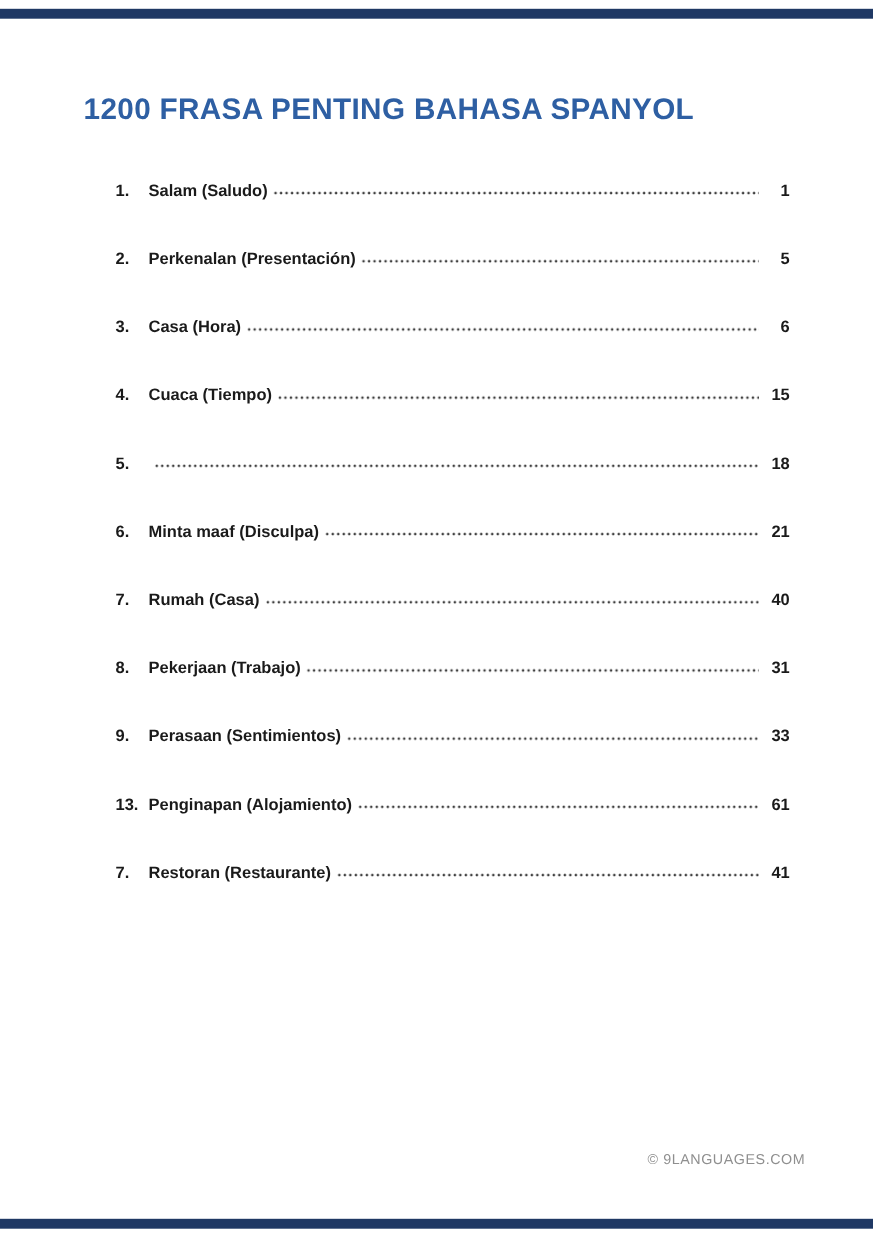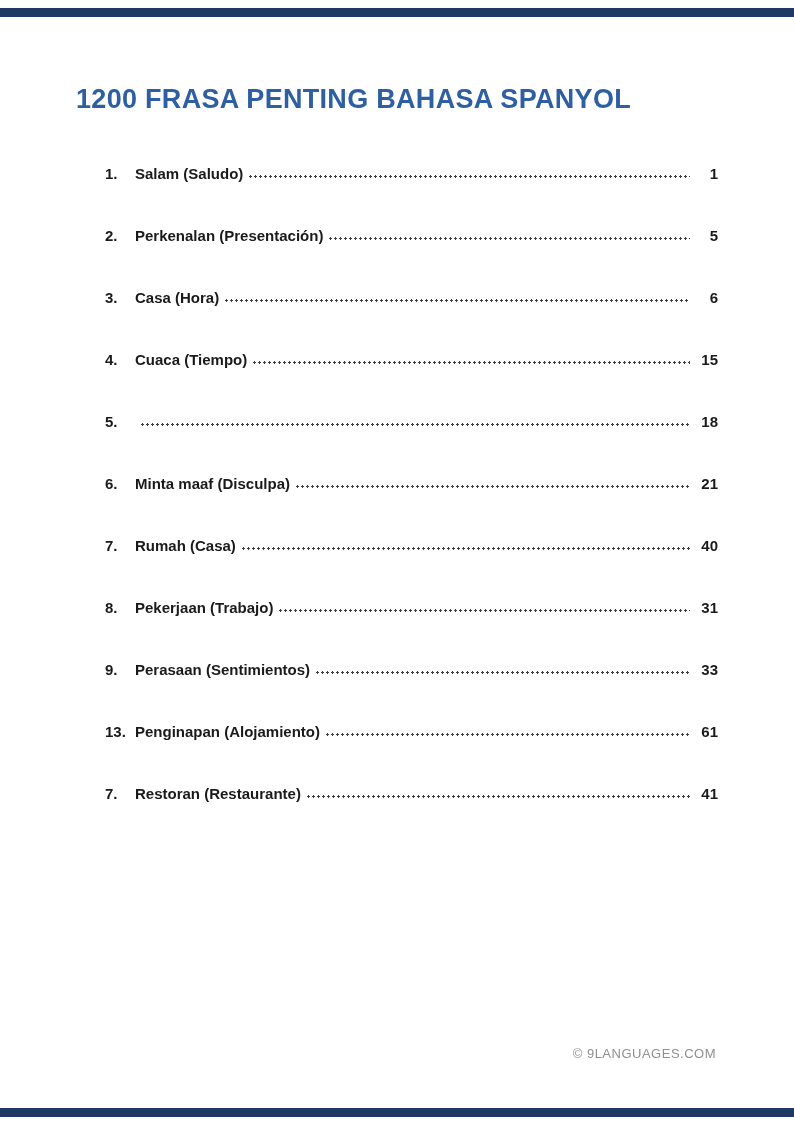--- a/index.html
+++ b/index.html
@@ -70,21 +70,21 @@
     background-repeat:repeat-x;
     background-position:0 50%;
   }
   .toc-page{
     flex:0 0 auto;
     min-width:22px;
     text-align:right;
   }
   .footer{
     position:absolute;
-    right:78px;
+    right:62px;
     top:1046px;
     font-size:13px;
     letter-spacing:0.5px;
     color:var(--footer);
   }
 </style>
 </head>
 <body>
 
 <div class="page">

